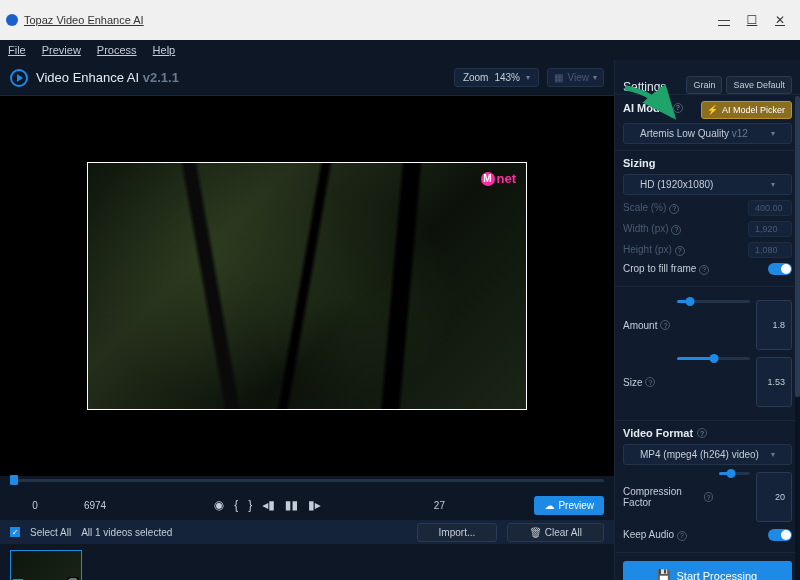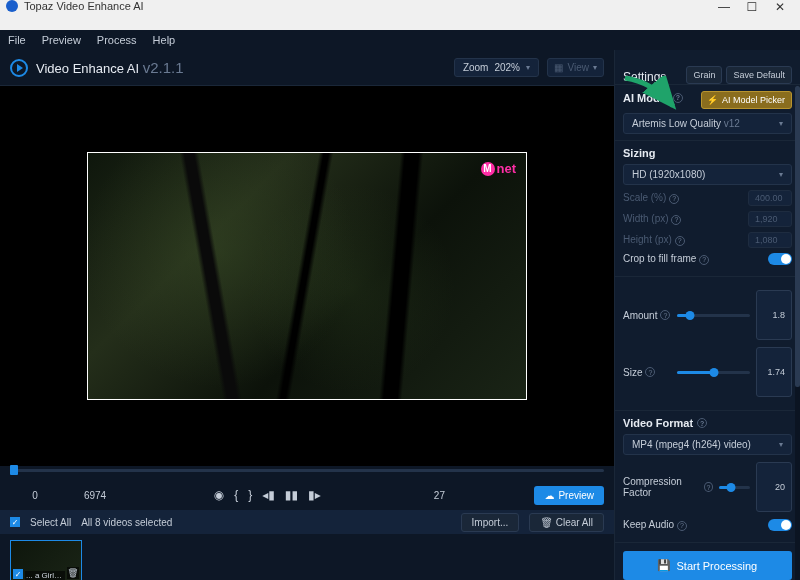--- a/index.html
+++ b/index.html
@@ -1,30 +1,30 @@
 <!DOCTYPE html>
 <html><head>
 <meta charset="utf-8">
 <style>
 * { margin: 0; padding: 0; box-sizing: border-box; font-family: -apple-system, "Segoe UI", Arial, sans-serif; }
 body { background: #0d1726; color: #c5cdd8; font-size: 11px; width: 800px; height: 580px; overflow: hidden; }
-.titlebar { height: 30px; background: #f0f0f0; display: flex; align-items: flex-start; padding: 0 6px; color: #333; font-size: 11px; }
+.titlebar { height: 40px; background: #f0f0f0; display: flex; align-items: center; padding: 0 6px; color: #333; font-size: 11px; text-decoration: underline; }
 .titlebar .ticon { width: 12px; height: 12px; background: #1a5fcc; border-radius: 50%; margin-right: 6px; }
 .titlebar .spacer { flex: 1; }
 .titlebar .wbtn { width: 28px; text-align: center; font-size: 12px; cursor: pointer; }
-.menubar { height: 20px; background: #0d1726; display: flex; align-items: center; padding: 0 8px; gap: 16px; font-size: 11px; }
+.menubar { height: 20px; background: #0d1726; display: flex; align-items: center; padding: 0 8px; gap: 16px; font-size: 11px; text-decoration: underline; }
 .menubar span { cursor: pointer; }
 .app { display: flex; height: 538px; }
 .left { flex: 1; display: flex; flex-direction: column; border-right: 1px solid #1a2738; }
 .right { width: 185px; background: #101c2e; display: flex; flex-direction: column; position: relative; }
 .appheader { height: 36px; display: flex; align-items: center; padding: 0 10px; border-bottom: 1px solid #1a2738; gap: 8px; }
 .logo { width: 18px; height: 18px; border: 2px solid #1d8ae6; border-radius: 50%; position: relative; }
 .logo::after { content: ""; position: absolute; left: 5px; top: 3px; border-left: 6px solid #1d8ae6; border-top: 4px solid transparent; border-bottom: 4px solid transparent; }
 .apptitle { font-size: 13px; color: #e5eaf1; }
-.apptitle .ver { color: #6a7a92; font-size: 15px; }
+.apptitle .ver { color: #6a7a92; font-size: 13px; font-weight: bold; }
 .hspacer { flex: 1; }
 .zoomgrp { display: flex; align-items: center; gap: 6px; background: #14233a; border: 1px solid #23334a; border-radius: 3px; padding: 3px 8px; font-size: 10px; text-align: right; }
 .viewgrp { display: flex; align-items: center; gap: 4px; background: #14233a; border: 1px solid #23334a; border-radius: 3px; padding: 3px 6px; font-size: 10px; color: #4a5a72; }
 .preview-area { flex: 1; background: #000; display: flex; align-items: center; justify-content: center; position: relative; }
 .vidframe { width: 440px; height: 248px; border: 1px solid #fff; background: linear-gradient(135deg, #0e160c 0%, #242e1a 30%, #0c120a 60%, #1a2416 100%); position: relative; overflow: hidden; }
 .branches { position: absolute; inset: 0; background:
   linear-gradient(100deg, transparent 48%, #000 49%, #000 50%, transparent 51%),
   linear-gradient(80deg, transparent 28%, #0a0a0a 29%, #0a0a0a 31%, transparent 32%),
   linear-gradient(95deg, transparent 68%, #000 69%, #000 72%, transparent 73%),
   radial-gradient(circle at 30% 40%, rgba(60,80,40,.4) 0%, transparent 40%),
@@ -37,44 +37,44 @@
 .track { height: 3px; background: #23334a; border-radius: 2px; }
 .playhead { position: absolute; left: 10px; top: -1px; width: 8px; height: 10px; background: #1d8ae6; border-radius: 1px; }
 .controls { height: 30px; display: flex; align-items: center; padding: 0 10px; gap: 10px; font-size: 10px; }
 .controls .t0 { width: 50px; text-align: center; }
 .controls .t1 { width: 50px; text-align: center; }
 .cbtns { flex: 1; display: flex; align-items: center; justify-content: center; gap: 10px; color: #c5cdd8; font-size: 12px; }
 .cbtns span { cursor: pointer; }
 .previewbtn { background: #1d8ae6; color: #fff; border-radius: 3px; padding: 4px 10px; font-size: 10px; cursor: pointer; display: flex; align-items: center; gap: 4px; }
 .selrow { height: 24px; display: flex; align-items: center; padding: 0 10px; gap: 10px; background: #14233a; font-size: 10px; }
 .chk { width: 10px; height: 10px; border: 1px solid #1d8ae6; background: #1d8ae6; display: inline-flex; align-items: center; justify-content: center; color: #fff; font-size: 8px; }
-.smbtn { background: #1a2738; border: 1px solid #2a3a52; border-radius: 3px; padding: 3px 10px; font-size: 10px; cursor: pointer; }
+.smbtn { background: #1a2738; border: 1px solid #2a3a52; border-radius: 3px; padding: 3px 21px; font-size: 10px; cursor: pointer; }
 .thumbs { height: 54px; display: flex; align-items: center; padding: 4px 10px; gap: 8px; }
 .thumb { width: 72px; height: 42px; background: linear-gradient(135deg,#0e160c,#1a2416); border: 1px solid #1d8ae6; position: relative; }
 .thumb .tchk { position: absolute; left: 2px; bottom: 2px; }
 .thumb .tdel { position: absolute; right: 2px; bottom: 2px; width: 12px; height: 12px; background: rgba(0,0,0,.6); color: #c5cdd8; font-size: 9px; display: flex; align-items: center; justify-content: center; cursor: pointer; }
 .thumb .tname { position: absolute; left: 14px; bottom: 1px; right: 16px; font-size: 8px; white-space: nowrap; overflow: hidden; text-overflow: ellipsis; color: #d0d6df; background: rgba(0,0,0,.55); padding: 0 1px; }
 .rheader { height: 36px; display: flex; align-items: flex-end; padding: 0 8px; gap: 4px; border-bottom: 1px solid #1a2738; }
 .rheader .stitle { font-size: 12px; color: #e5eaf1; flex: 1; }
 .rbtn { background: #1a2738; border: 1px solid #2a3a52; border-radius: 3px; padding: 3px 6px; font-size: 9px; cursor: pointer; }
 .panel { padding: 6px 8px; border-bottom: 1px solid #1a2738; }
 .panel h4 { font-size: 11px; color: #e5eaf1; font-weight: 600; margin-bottom: 5px; display: flex; align-items: center; gap: 4px; }
 .help { width: 10px; height: 10px; border: 1px solid #4a5a72; border-radius: 50%; font-size: 7px; display: inline-flex; align-items: center; justify-content: center; color: #6a7a92; }
 .goldbtn { background: #8a6d1e; border: 1px solid #b8942e; color: #fff; border-radius: 3px; padding: 3px 6px; font-size: 9px; cursor: pointer; display: flex; align-items: center; gap: 3px; }
 .row1 { display: flex; align-items: center; gap: 6px; margin-bottom: 4px; }
-.select { background: #14233a; border: 1px solid #23334a; border-radius: 3px; padding: 4px 8px; font-size: 10px; display: flex; align-items: center; justify-content: space-between; cursor: pointer; }
+.select { background: #14233a; border: 1px solid #23334a; border-radius: 3px; padding: 4px 16px; font-size: 10px; display: flex; align-items: center; justify-content: space-between; cursor: pointer; }
 .field { display: flex; align-items: center; justify-content: space-between; margin: 5px 0; font-size: 10px; color: #4a5a72; }
 .field .val { background: #14233a; border: 1px solid #1e2c40; border-radius: 3px; padding: 2px 6px; width: 44px; text-align: left; font-size: 9px; }
 .field.active { color: #c5cdd8; }
 .toggle { width: 24px; height: 12px; background: #1d8ae6; border-radius: 6px; position: relative; cursor: pointer; }
 .toggle::after { content: ""; position: absolute; right: 1px; top: 1px; width: 10px; height: 10px; background: #fff; border-radius: 50%; }
 .slider { flex: 1; height: 3px; background: #23334a; border-radius: 2px; position: relative; margin: 0 6px; }
 .slider .fill { position: absolute; left: 0; top: 0; height: 100%; background: #1d8ae6; border-radius: 2px; }
 .slider .knob { position: absolute; top: -3px; width: 9px; height: 9px; background: #1d8ae6; border-radius: 50%; transform: translateX(-50%); }
-.srow { display: flex; align-items: center; font-size: 10px; margin: 7px 0; }
+.srow { display: flex; font-size: 10px; margin: 7px 0; }
 .srow .lbl { width: 48px; display: flex; align-items: center; gap: 3px; }
 .srow .val { background: #14233a; border: 1px solid #2a3a52; border-radius: 3px; padding: 19px 6px; width: 36px; text-align: right; font-size: 9px; }
 .startbtn { margin: 8px; background: #1d8ae6; color: #fff; border-radius: 3px; padding: 8px; text-align: center; font-size: 11px; cursor: pointer; display: flex; align-items: center; justify-content: center; gap: 5px; }
 .arrow-overlay { position: absolute; top: 26px; left: 8px; pointer-events: none; z-index: 10; }
 .rscroll { position: absolute; right: 0; top: 36px; bottom: 0; width: 5px; background: #0b1422; }
 .rscroll .sthumb { position: absolute; top: 0; width: 100%; height: 60%; background: #2a3a52; border-radius: 2px; }
 .chev { font-size: 8px; color: #6a7a92; }
 </style>
 </head>
 <body>
@@ -98,21 +98,21 @@
 <div class="app">
   <div class="left">
     <div class="appheader">
       <div class="logo"></div>
       <div class="apptitle">
         <span>Video Enhance AI</span> <span class="ver">v2.1.1</span>
       </div>
       <div class="hspacer"></div>
       <div class="zoomgrp">
         <span>Zoom</span>
-        <span>202%</span>
+        <span>143%</span>
         <span class="chev">▾</span>
       </div>
       <div class="viewgrp">
         <span>▦</span>
         <span>View</span>
         <span class="chev">▾</span>
       </div>
     </div>
 
     <div class="preview-area">
@@ -145,21 +145,21 @@
       <div style="width:50px"></div>
       <div class="previewbtn">
         <span>☁</span>
         <span>Preview</span>
       </div>
     </div>
 
     <div class="selrow">
       <span class="chk">✓</span>
       <span>Select All</span>
-      <span>All 8 videos selected</span>
+      <span>All 1 videos selected</span>
       <div class="hspacer"></div>
       <div class="smbtn">Import...</div>
       <div class="smbtn">
         <span>🗑</span>
         <span>Clear All</span>
       </div>
     </div>
 
     <div class="thumbs">
       <div class="thumb">
@@ -241,21 +241,21 @@
       </div>
       <div class="srow">
         <span class="lbl">
             <span>Size</span> 
             <span class="help">?</span>
           </span>
         <div class="slider">
             <div class="fill" style="width:50%"></div>
             <div class="knob" style="left:50%"></div>
           </div>
-        <span class="val">1.74</span>
+        <span class="val">1.53</span>
       </div>
     </div>
 
     <div class="panel">
       <h4>
           <span>Video Format</span> 
           <span class="help">?</span>
         </h4>
       <div class="select">
         <span>MP4 (mpeg4 (h264) video)</span>

